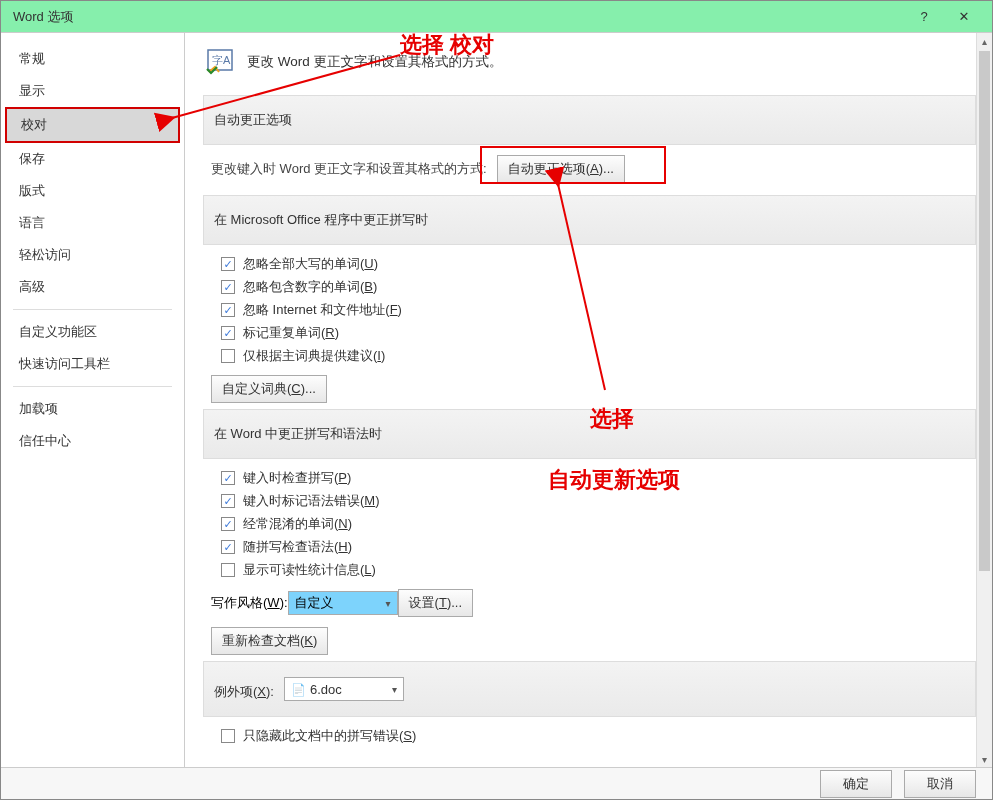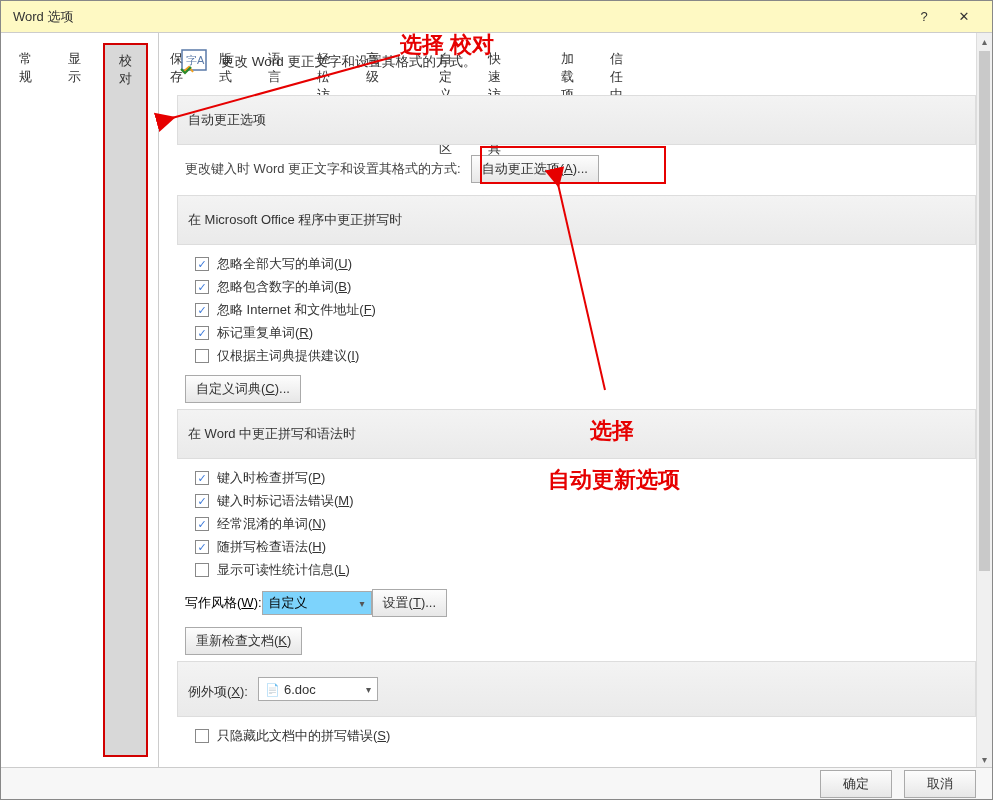--- a/index.html
+++ b/index.html
@@ -19,39 +19,39 @@
     background: #fff;
     display: flex;
     flex-direction: column;
     position: relative;
   }
   .titlebar {
     height: 32px;
     display: flex;
     align-items: center;
     padding: 0 8px;
-    background: #fef9c3;
+    background: #86efac;
     border-bottom: 1px solid #ccc;
   }
   .titlebar .title { flex: 1; color: #333; padding-left: 4px; }
   .titlebar .ctl {
     width: 40px; height: 28px; display: flex; align-items: center; justify-content: center;
     color: #333; cursor: pointer;
   }
   .body-area {
     flex: 1;
     display: flex;
     overflow: hidden;
   }
   .sidebar {
-    width: 158px;
+    width: 184px;
     border-right: 1px solid #ccc;
     padding: 10px 0;
     display: flex;
-    flex-direction: row;
+    flex-direction: column;
     gap: 0;
   }
   .side-item {
     padding: 7px 14px;
     color: #333;
     cursor: pointer;
     margin: 0 4px;
   }
   .side-item.selected {
     background: #d8d8d8;
@@ -308,14 +308,14 @@
   </defs>
 
   <line x1="400" y1="55" x2="172" y2="118" stroke="#e60000" stroke-width="2" marker-end="url(#ah)"></line>
 
   <line x1="605" y1="390" x2="558" y2="184" stroke="#e60000" stroke-width="2" marker-end="url(#ah)"></line>
 </svg>
 
 <div class="redbox" style="left:480px; top:146px; width:186px; height:38px;"></div>
 
 <div class="annot" style="left:400px; top:30px;">选择  校对</div>
-<div class="annot" style="left:590px; top:416px;">选择</div>
+<div class="annot" style="left:590px; top:404px;">选择</div>
 <div class="annot" style="left:548px; top:465px;font-family:Liberation Serif, serif;">自动更新选项</div>
 
 </body></html>

